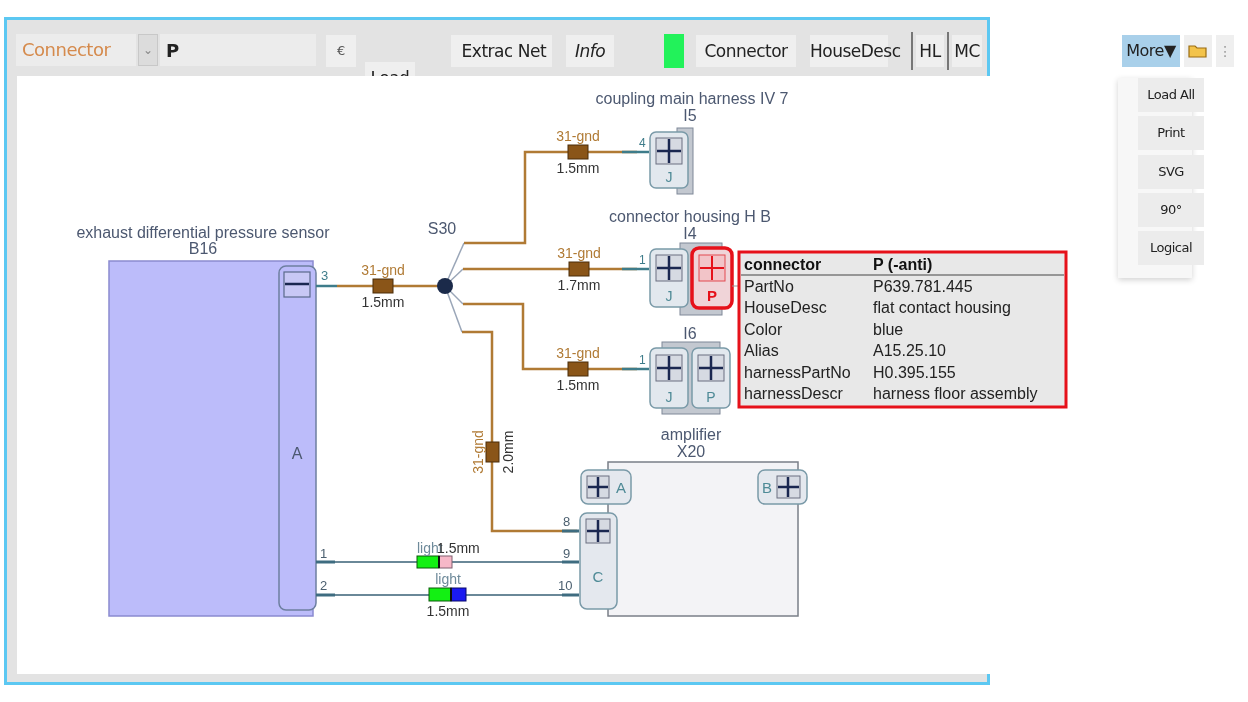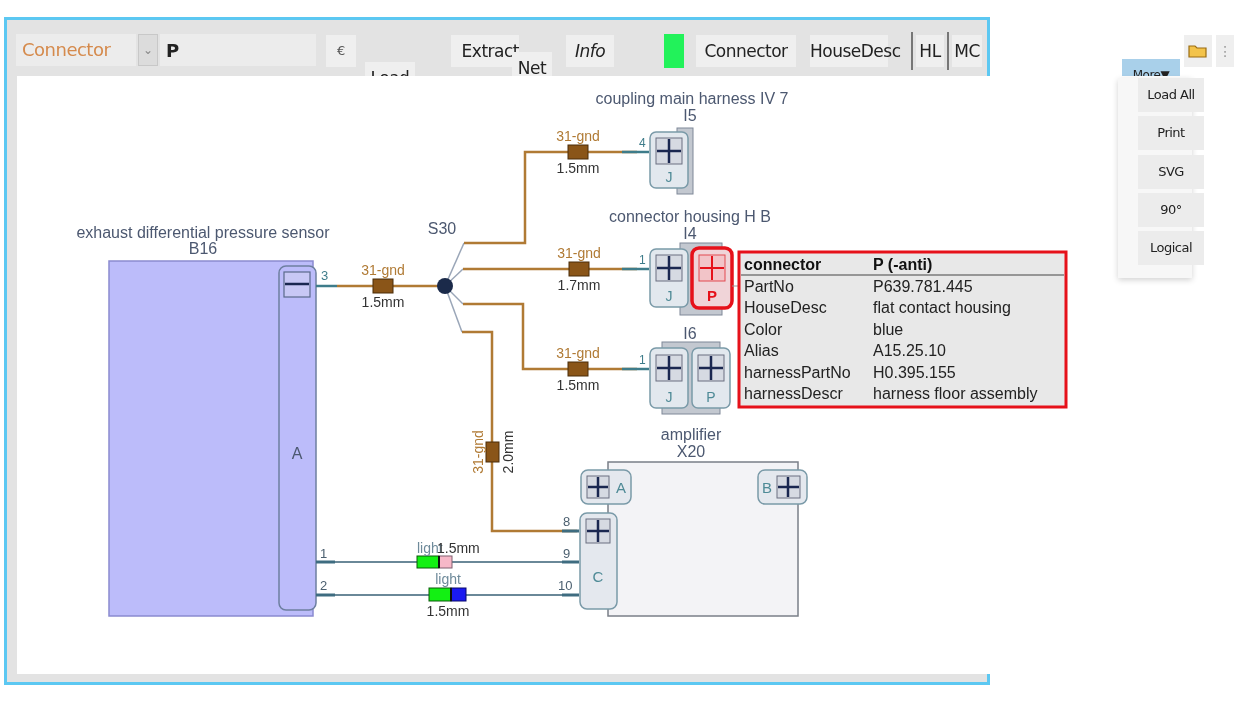--- a/index.html
+++ b/index.html
@@ -22,30 +22,30 @@
 <body>
 
 <div class="frame">
   <div class="toolbar">
     <div class="sel">Connector</div>
     <div class="selarrow">⌄</div>
     <input class="inp" value="P" style="">
     <div class="tb" style="left:319px;width:30px;font-size:13px;color:#555;">€</div>
     <div class="tb" style="left:358px;width:50px;margin-top:27px;">Load</div>
     <div class="tb" style="left:444px;width:68px;text-align:right;">Extract</div>
-    <div class="tb" style="left:505px;width:40px;margin-top:17px;">Net</div>
+    <div class="tb" style="left:505px;width:40px;">Net</div>
     <div class="tb" style="left:559px;width:48px;font-style:italic;">Info</div>
     <div class="green" style="background: rgb(34, 242, 90);"></div>
     <div class="tb" style="left:689px;width:100px;">Connector</div>
     <div class="tb" style="left:803px;width:78px;">HouseDesc</div>
     <div class="vsep" style="left:904px;"></div>
     <div class="tb" style="left:909px;width:28px;">HL</div>
     <div class="vsep" style="left:940px;"></div>
     <div class="tb" style="left:945px;width:30px;">MC</div>
-    <div class="tb more" style="left:1115px;width:58px;font-size:12px;margin-top:24px;">More▼</div>
+    <div class="tb more" style="left:1115px;width:58px;font-size:16px;">More▼</div>
     <div class="tb" style="left:1177px;width:28px;">
       <svg width="20" height="16" viewBox="0 0 20 16" style="margin-top:8px;">
           <path d="M1 3 h6 l2 2 h9 v9 h-17 z" fill="#f3c34a" stroke="#9b6d12" stroke-width="1.2"></path>
         </svg>
     </div>
     <div class="tb" style="left:1209px;width:18px;color:#999;font-size:14px;">⋮</div>
   </div>
 
   <div class="canvas">
     <svg width="1210" height="598" viewBox="0 0 1210 598">

